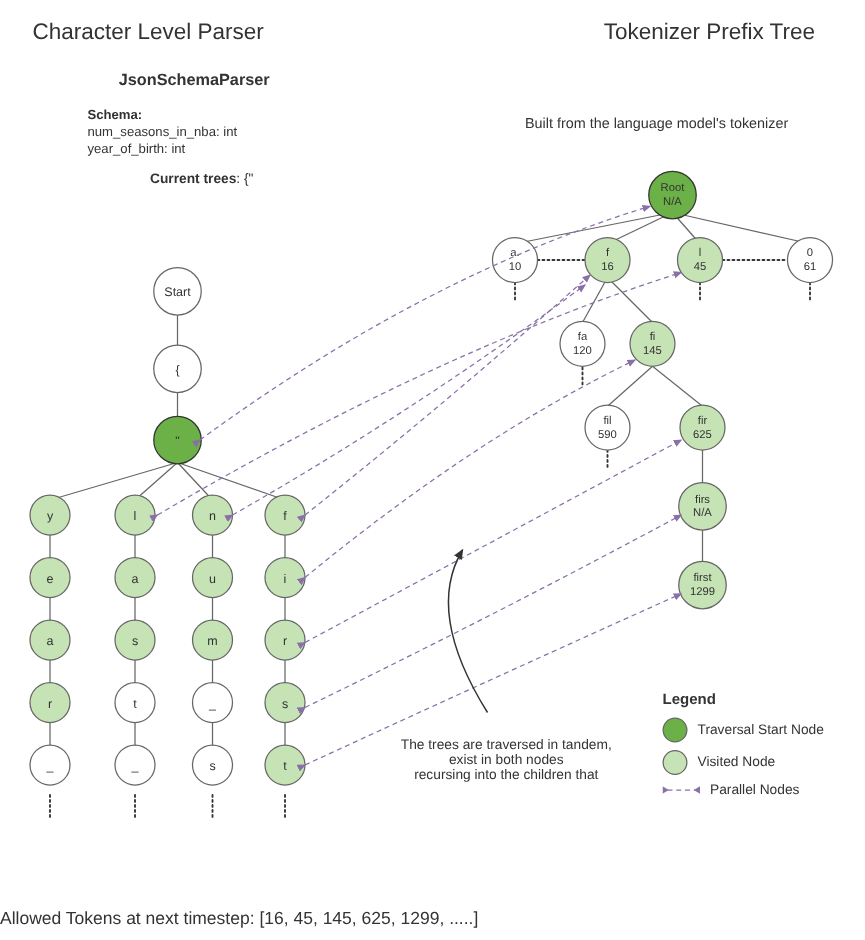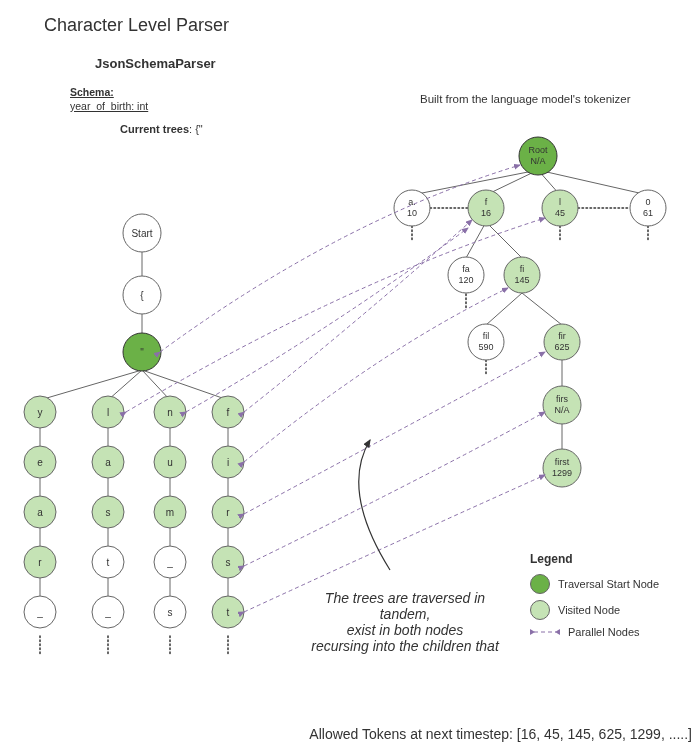--- a/index.html
+++ b/index.html
@@ -8,38 +8,37 @@
   padding: 0;
   width: 692px;
   height: 752px;
   position: relative;
   font-size: 12px;
   color: #333;
 }
 .title-row {
   display: flex;
   justify-content: space-between;
-  padding: 15px 40px 5px 44px;
+  padding: 15px 40px 5px 26px;
 }
 .main-title {
   font-size: 18px;
   color: #333;
 }
 .subtitle {
   font-size: 13px;
   font-weight: bold;
   margin-left: 95px;
   margin-top: 15px;
 }
 .schema-block {
   margin-left: 70px;
   margin-top: 15px;
   font-size: 10.5px;
   line-height: 1.3;
-  text-decoration: underline;
 }
 .schema-title {
   font-weight: bold;
 }
 .current-string {
   font-size: 11px;
   margin-left: 120px;
   margin-top: 10px;
 }
 .current-string .label {
@@ -94,23 +93,22 @@
 }
 .dotted {
   stroke: #333;
   stroke-width: 1.5;
   stroke-dasharray: 1.5 2.5;
   fill: none;
   stroke-linecap: round;
 }
 .caption {
   position: absolute;
-  font-size: 14px;
+  font-size: 11px;
   color: #333;
-  font-style: italic;
 }
 .legend {
   position: absolute;
   left: 530px;
   top: 552px;
   font-size: 11px;
 }
 .legend-title {
   font-weight: bold;
   font-size: 12px;
@@ -134,35 +132,37 @@
   width: 30px;
   height: 10px;
   margin-right: 8px;
   position: relative;
 }
 .footer {
   position: absolute;
   left: 0;
   width: 692px;
   top: 726px;
-  text-align: right;
+  text-align: left;
   font-size: 14px;
 }
 </style>
 </head>
 <body>
 
 <div class="title-row">
   <div class="main-title">Character Level Parser</div>
+  <div class="main-title">Tokenizer Prefix Tree</div>
 </div>
 
 <div class="subtitle">JsonSchemaParser</div>
 
 <div class="schema-block">
   <div class="schema-title">Schema:</div>
+  <div>num_seasons_in_nba: int</div>
   <div>year_of_birth: int</div>
 </div>
 
 <div class="current-string">
   <span class="label">Current trees</span><span>: {"</span>
 </div>
 
 <div class="built-from">Built from the language model's tokenizer</div>
 
 <svg class="svg-area">

